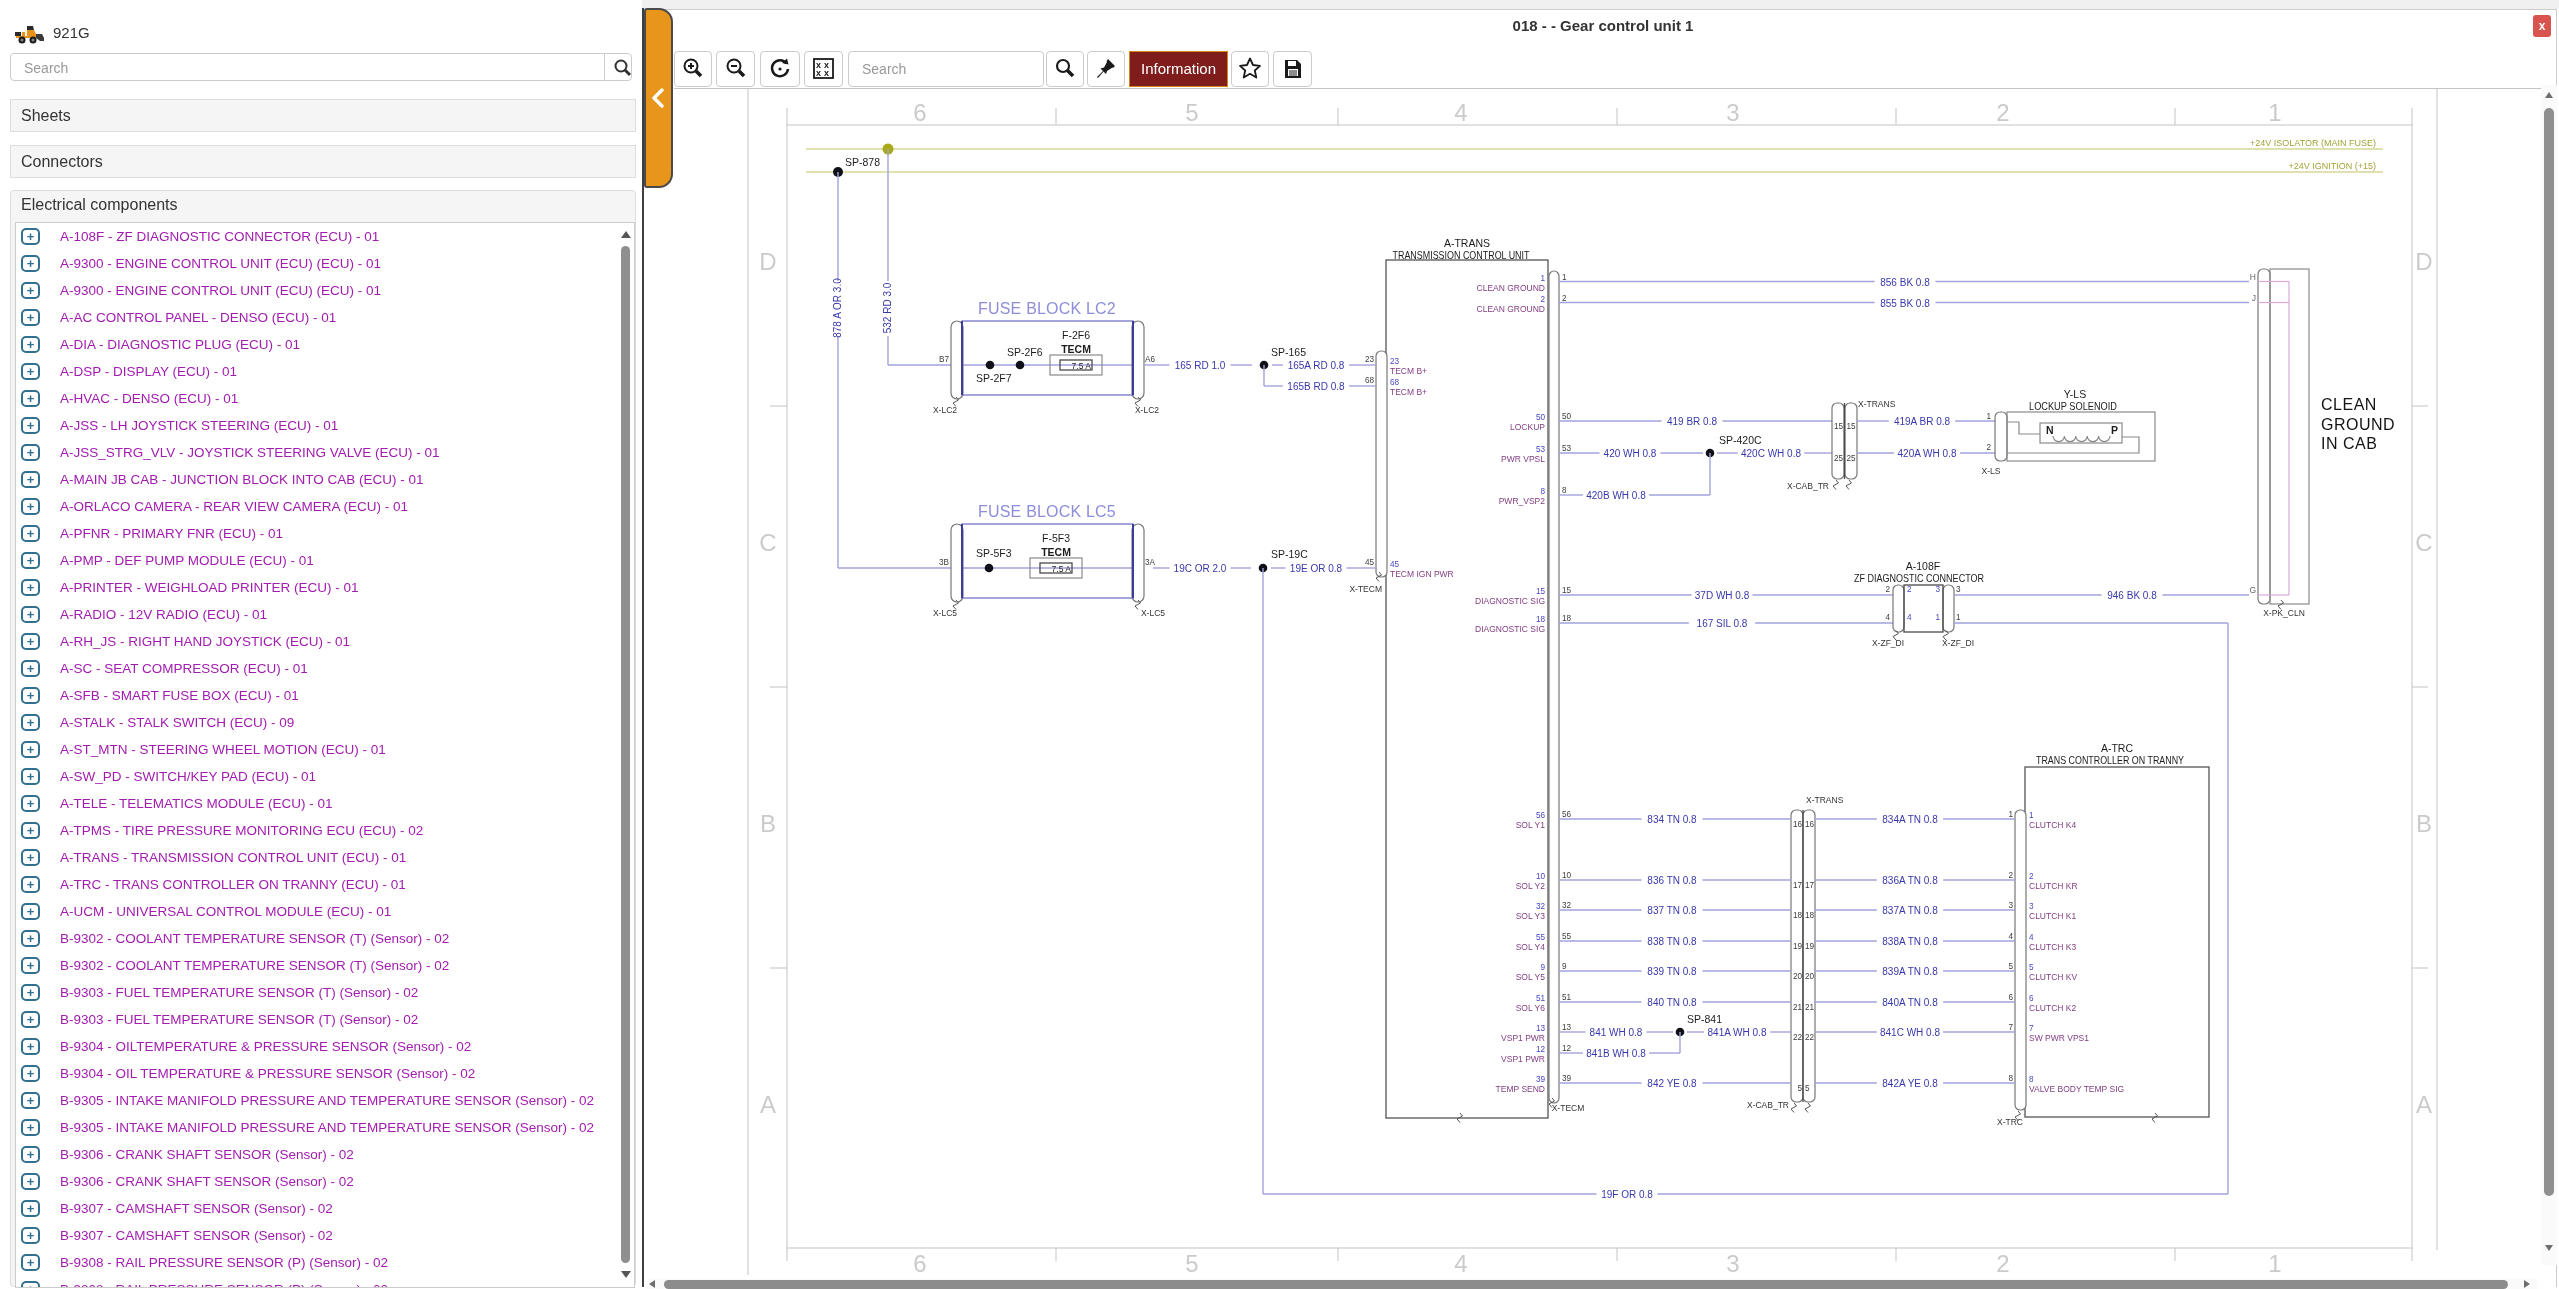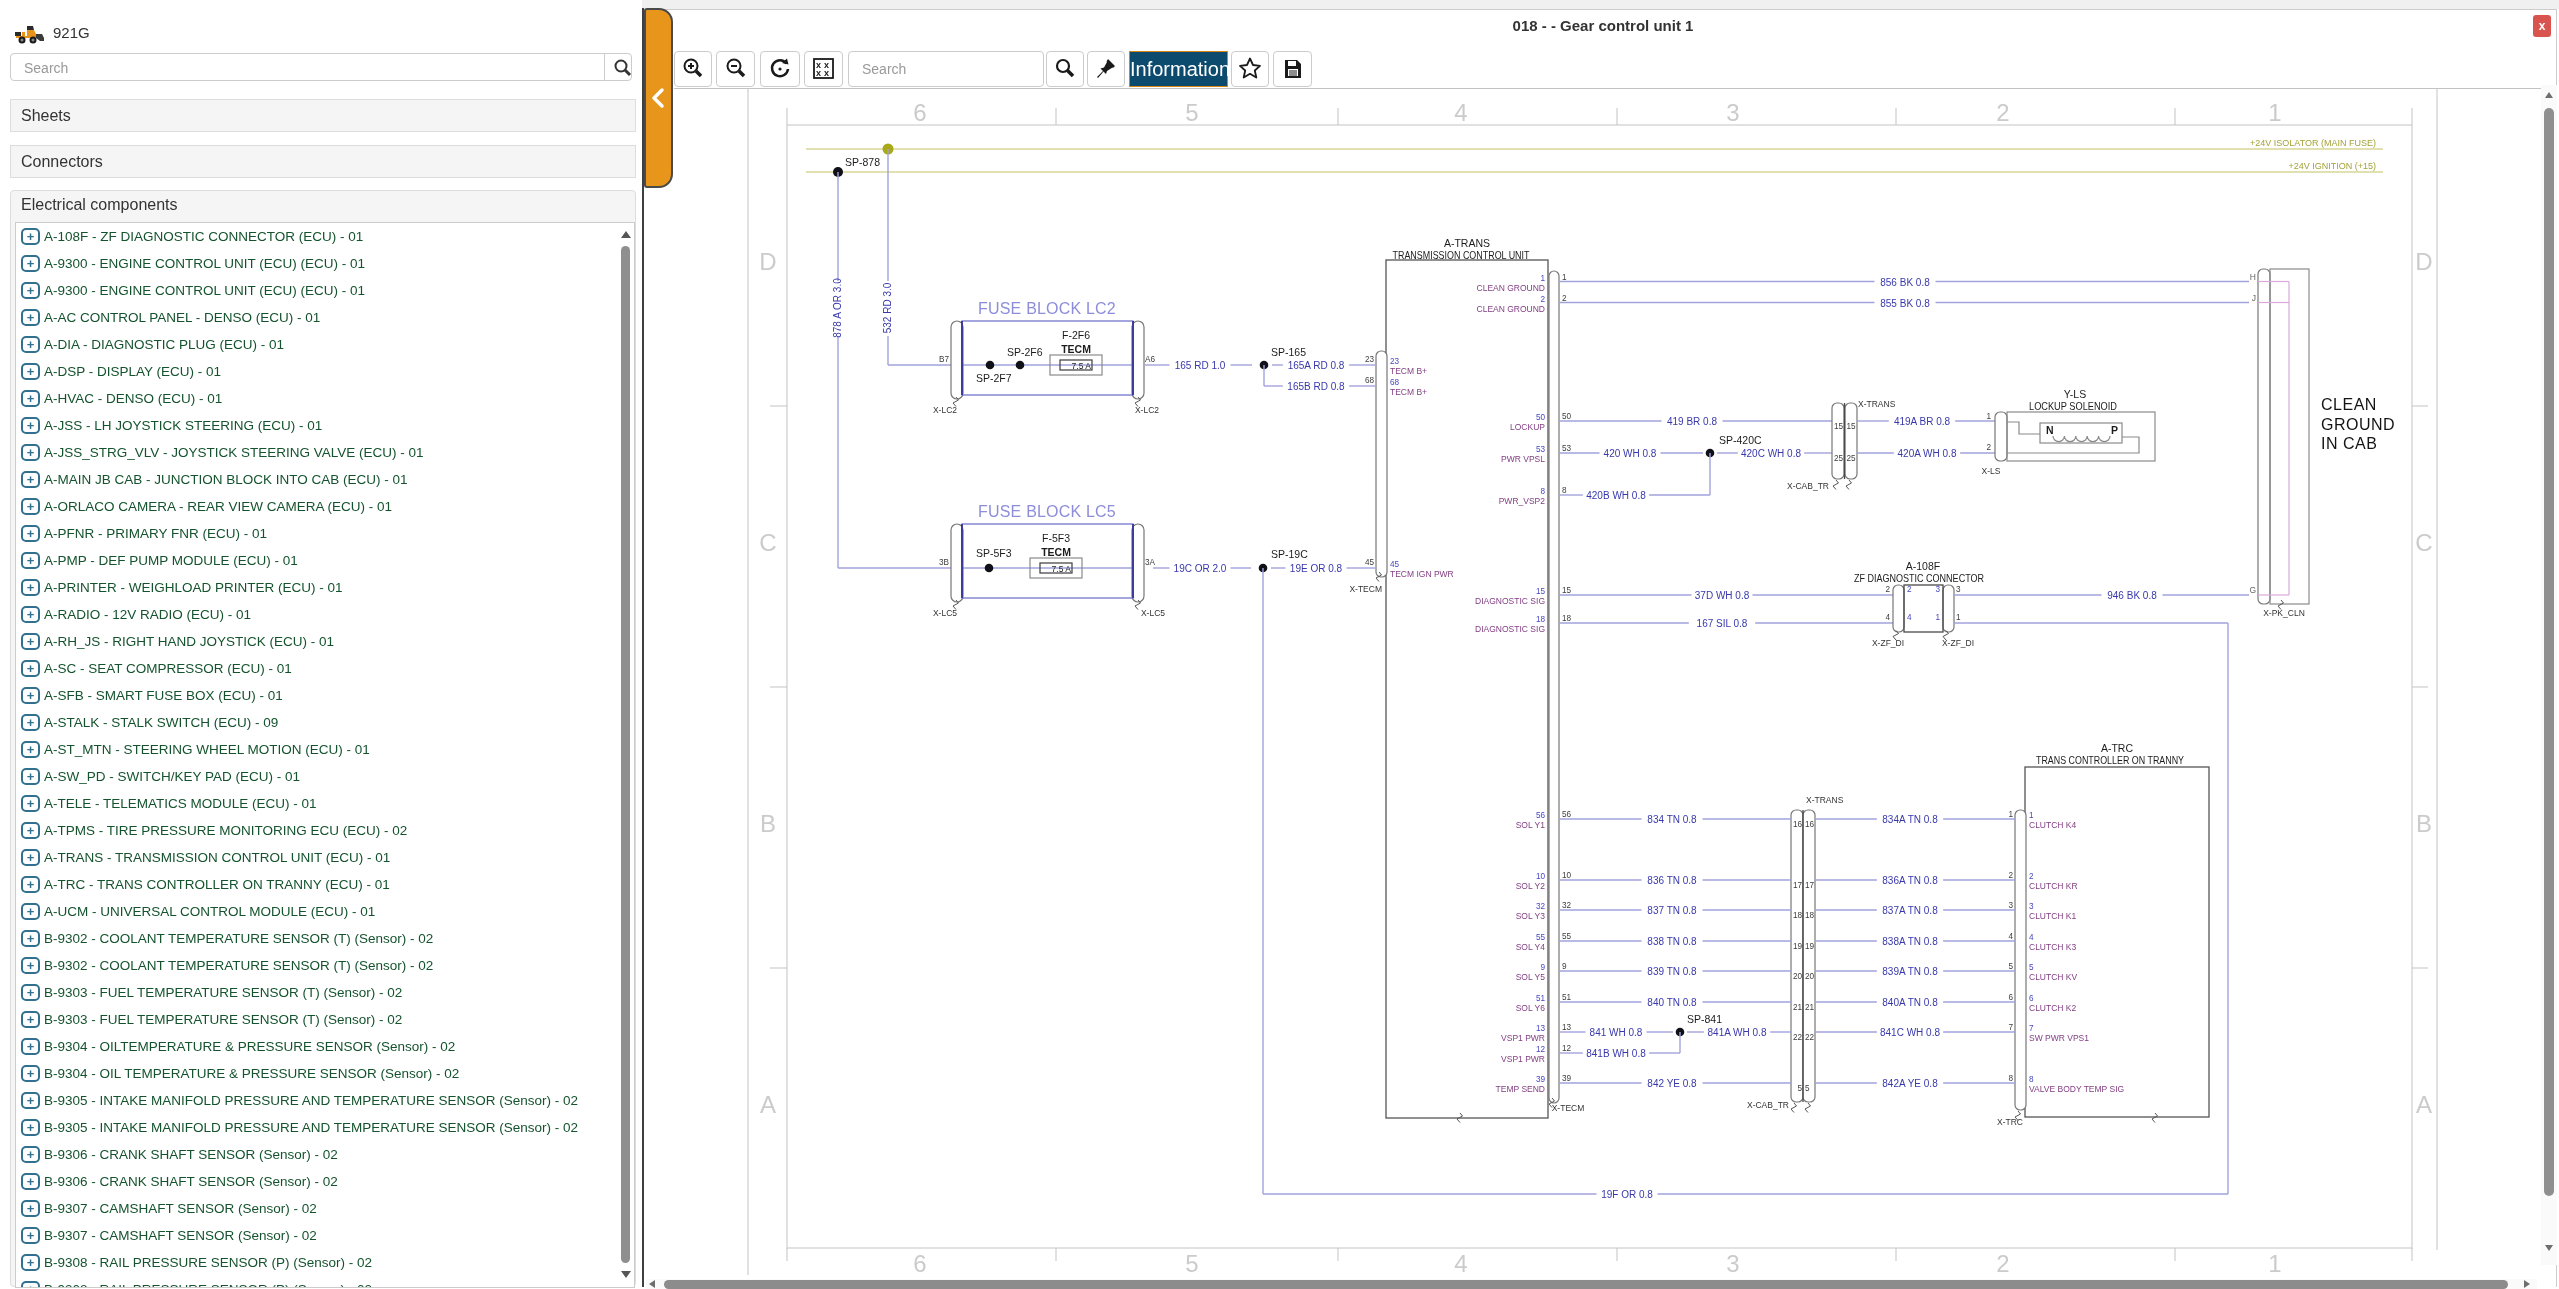--- a/index.html
+++ b/index.html
@@ -19,21 +19,21 @@
 .panel .pt { padding:7px 0 0 10px; }
 #epanel { position:absolute; left:10px; top:190px; width:626px; height:1097px;
   background:#f5f5f5; border:1px solid #ddd; border-radius:4px; }
 #ehead { position:absolute; left:10px; top:5px; font-size:16px; color:#333; }
 #listbox { position:absolute; left:4px; top:31px; width:620px; height:1066px;
   border:1px solid #ccc; overflow:hidden; background:#fff; }
 .li { height:27px; display:flex; align-items:center; }
 .plus { display:inline-flex; width:19px; height:17px; margin-left:5px; border:2px solid #31708f;
   border-radius:5px; color:#31708f; font-size:13px; font-weight:bold;
   align-items:center; justify-content:center; line-height:1; flex:none; }
-.lit { margin-left:4px; font-size:13.5px; color:#14532d; white-space:nowrap; }
+.lit { margin-left:20px; font-size:13.5px; color:#a21caf; white-space:nowrap; }
 #lsb { position:absolute; right:1px; top:0; width:15px; height:1064px; background:#fff; }
 #lsb .thumb { position:absolute; left:3px; top:23px; width:9px; height:1017px;
   background:#8f8f8f; border-radius:5px; }
 .tri { width:0; height:0; position:absolute; }
 
 
 #topstrip { position:absolute; left:642px; top:0; width:1917px; height:9px; background:#f0f0f0; }
 #main { position:absolute; left:643px; top:9px; width:1914px; height:1278px;
   background:#fff; border-top:1px solid #ccc; border-right:1px solid #ccc; }
 #dline { position:absolute; left:642px; top:8px; width:2px; height:1279px; background:#3f3f3f; }
@@ -41,22 +41,22 @@
   border:2px solid #4a4a4a; border-radius:3px 14px 14px 3px; }
 #title { position:absolute; left:1400px; top:17px; width:406px; text-align:center;
   font-size:15px; font-weight:bold; color:#333; }
 #closex { position:absolute; left:2533px; top:15px; width:18px; height:22px; background:#d9534f;
   border-radius:3px; color:#fff; font-size:12px; font-weight:bold; text-align:center; line-height:22px; }
 .tbtn { position:absolute; top:51px; height:36px; background:#fff; border:1px solid #ccc;
   border-radius:4px; }
 #tsearch { position:absolute; left:848px; top:51px; width:196px; height:36px;
   border:1px solid #ccc; border-radius:4px; }
 #tsearch .ph { position:absolute; left:13px; top:9px; font-size:14px; color:#999; }
-#infobtn { position:absolute; left:1129px; top:51px; width:99px; height:36px; background:#0c4a6e;
-  border:1px solid #d58512; border-radius:0; color:#fff; font-size:20px;
+#infobtn { position:absolute; left:1129px; top:51px; width:99px; height:36px; background:#7f1d1d;
+  border:1px solid #d58512; border-radius:0; color:#fff; font-size:15px;
   text-align:center; line-height:34px; }
 
 
 #vsb { position:absolute; left:2541px; top:85px; width:16px; height:1180px; background:#fafafa; }
 #vsb .thumb { position:absolute; left:3px; top:23px; width:10px; height:1088px;
   background:#8f8f8f; border-radius:5px; }
 #hsb { position:absolute; left:646px; top:1279px; width:1891px; height:10px; background:#fafafa; }
 #hsb .thumb { position:absolute; left:18px; top:0.5px; width:1844px; height:9px;
   background:#8c8c8c; border-radius:5px; }
 

